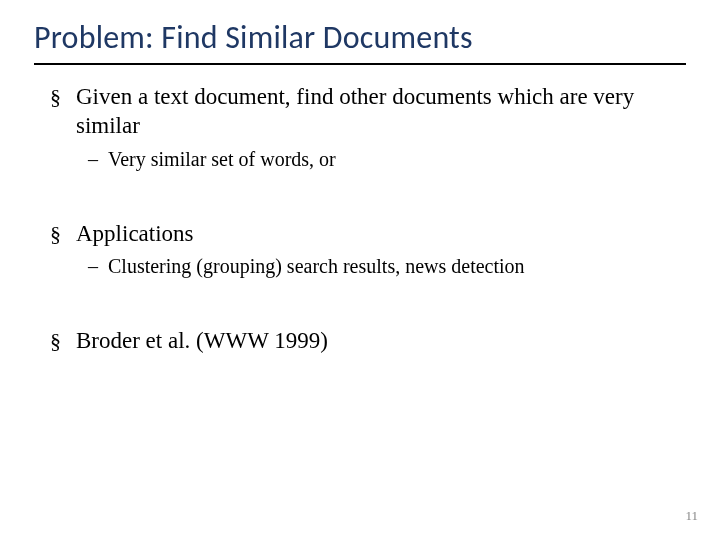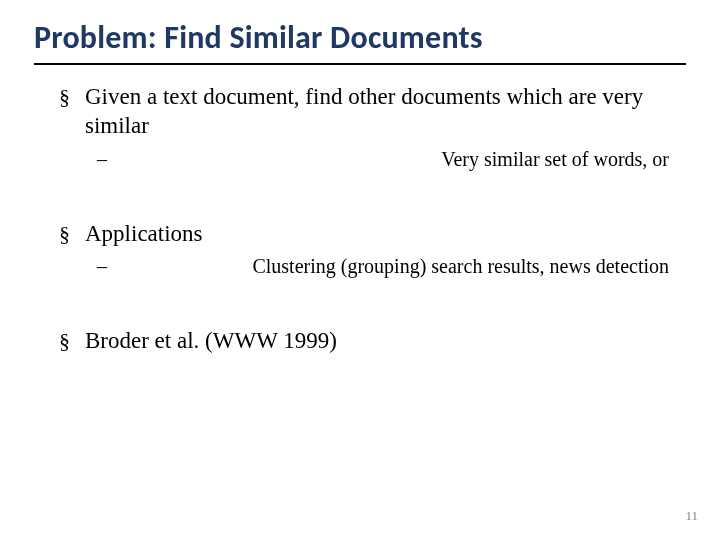--- a/index.html
+++ b/index.html
@@ -17,36 +17,36 @@
     box-sizing: border-box;
     width: 720px;
     height: 540px;
     padding: 18px 34px 20px 34px;
     position: relative;
   }
   .title {
     font-family: "Calibri", "Segoe UI", Arial, sans-serif;
     color: #1f3864;
     font-size: 32px;
-    font-weight: 700;
+    font-weight: 400;
     margin: 0 0 6px 0;
     letter-spacing: 0.2px;
   }
   .title-rule {
     border: none;
     border-top: 2px solid #000000;
     margin: 4px 0 18px 0;
   }
   .content {
     font-size: 23px;
     line-height: 1.25;
   }
   ul.level1 {
     list-style: none;
-    margin: 17px;
+    margin: 8px;
     padding: 0 0 0 4px;
   }
   ul.level1 > li {
     position: relative;
     padding-left: 30px;
     margin-bottom: 6px;
   }
   ul.level1 > li::before {
     content: "§";
     position: absolute;
@@ -57,21 +57,20 @@
   ul.level2 {
     list-style: none;
     margin: 6px 0 0 0;
     padding: 0 0 0 10px;
     font-size: 20px;
   }
   ul.level2 > li {
     position: relative;
     padding-left: 22px;
     margin-bottom: 2px;
-    text-align: right;
   }
   ul.level2 > li::before {
     content: "–";
     position: absolute;
     left: 2px;
     top: 0;
   }
   .gap {
     height: 36px;
   }

